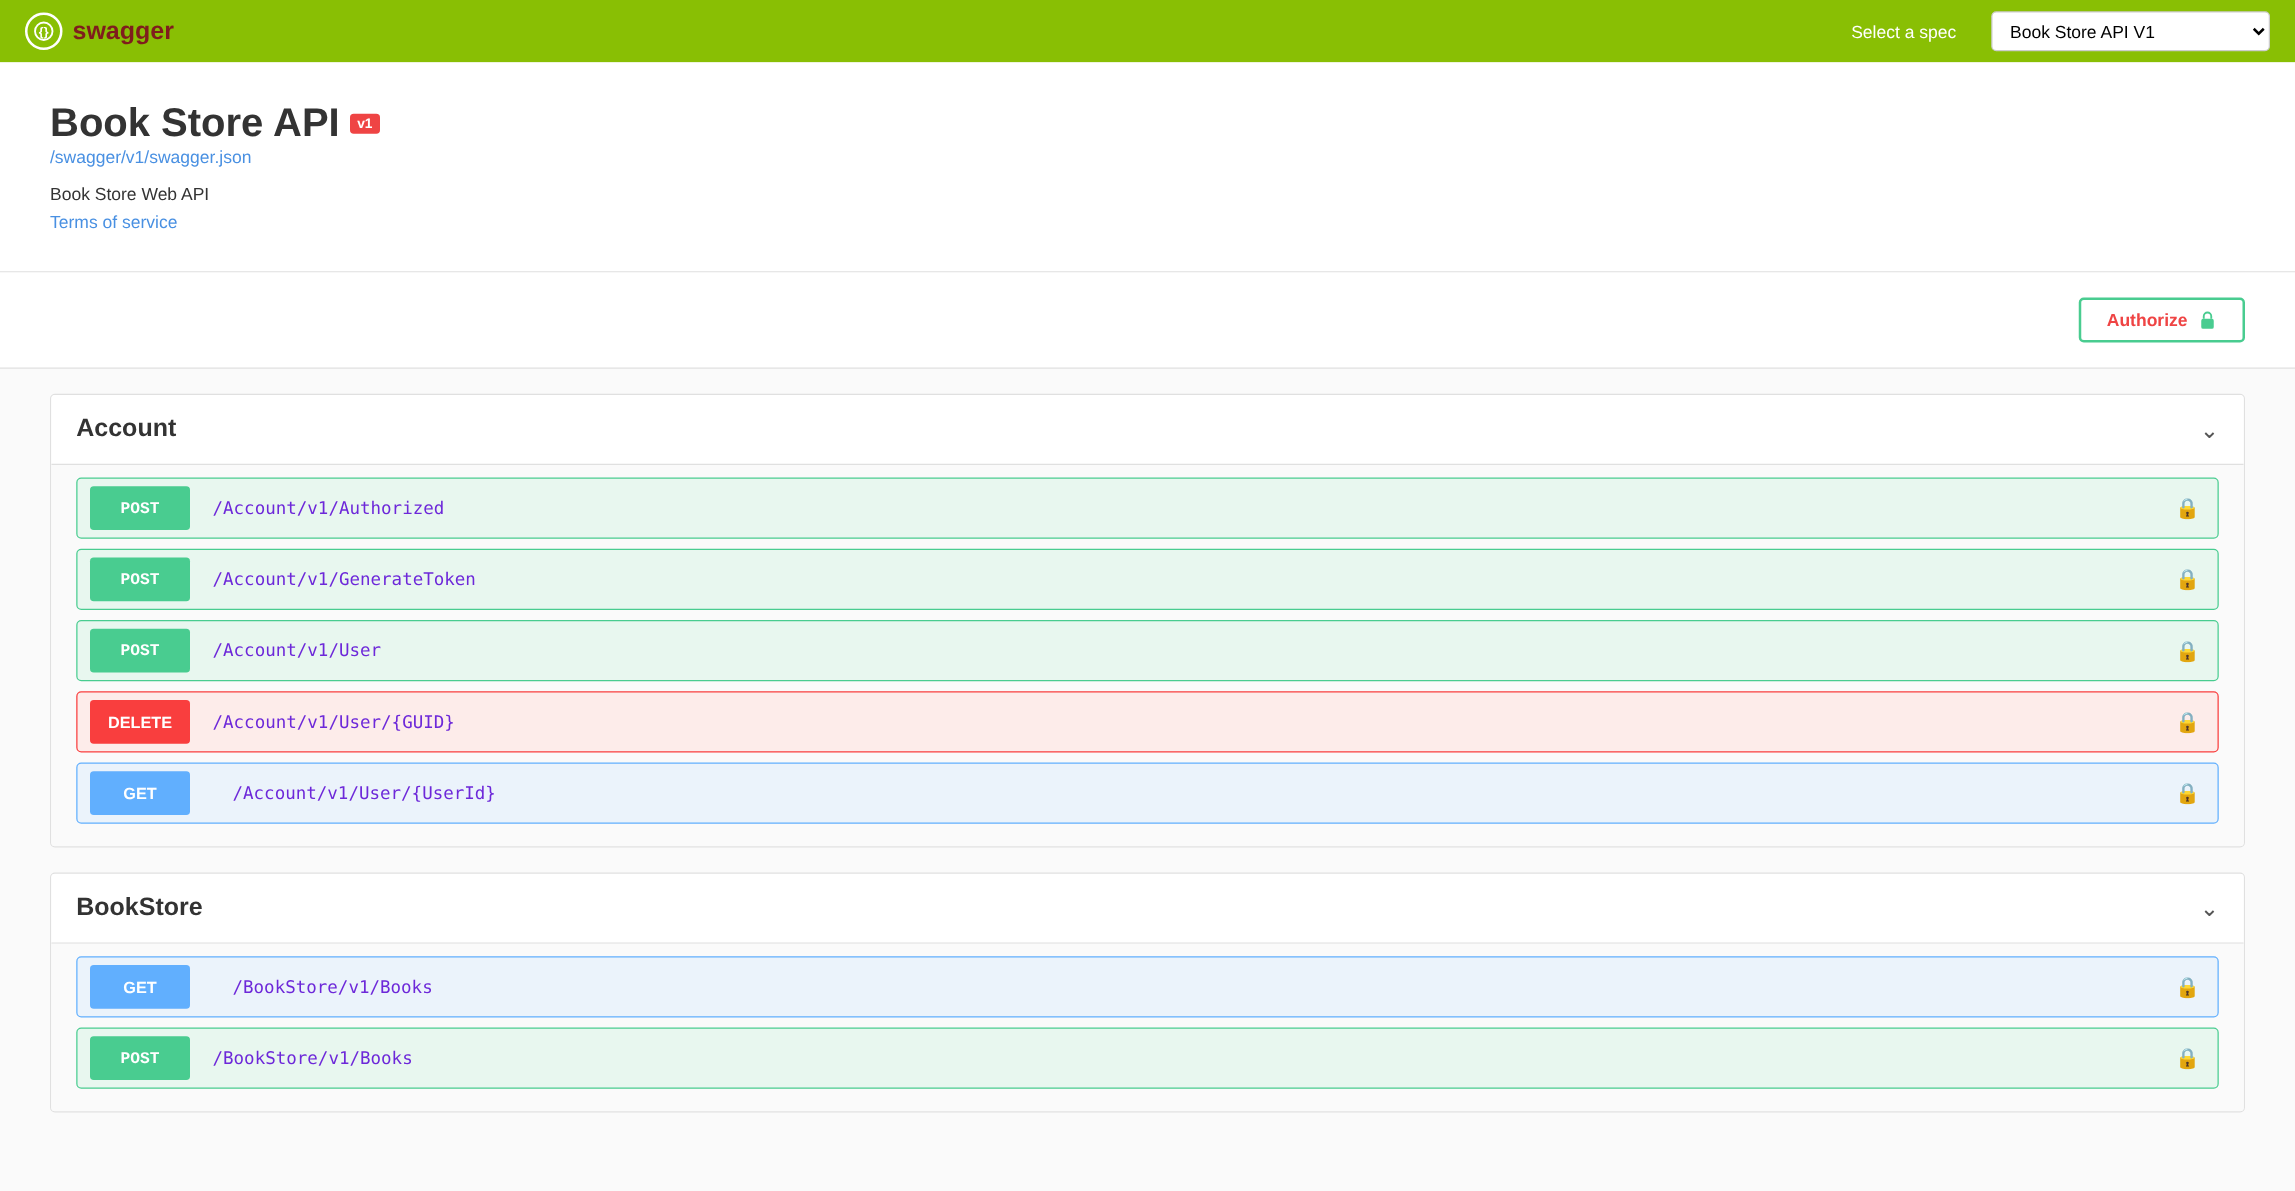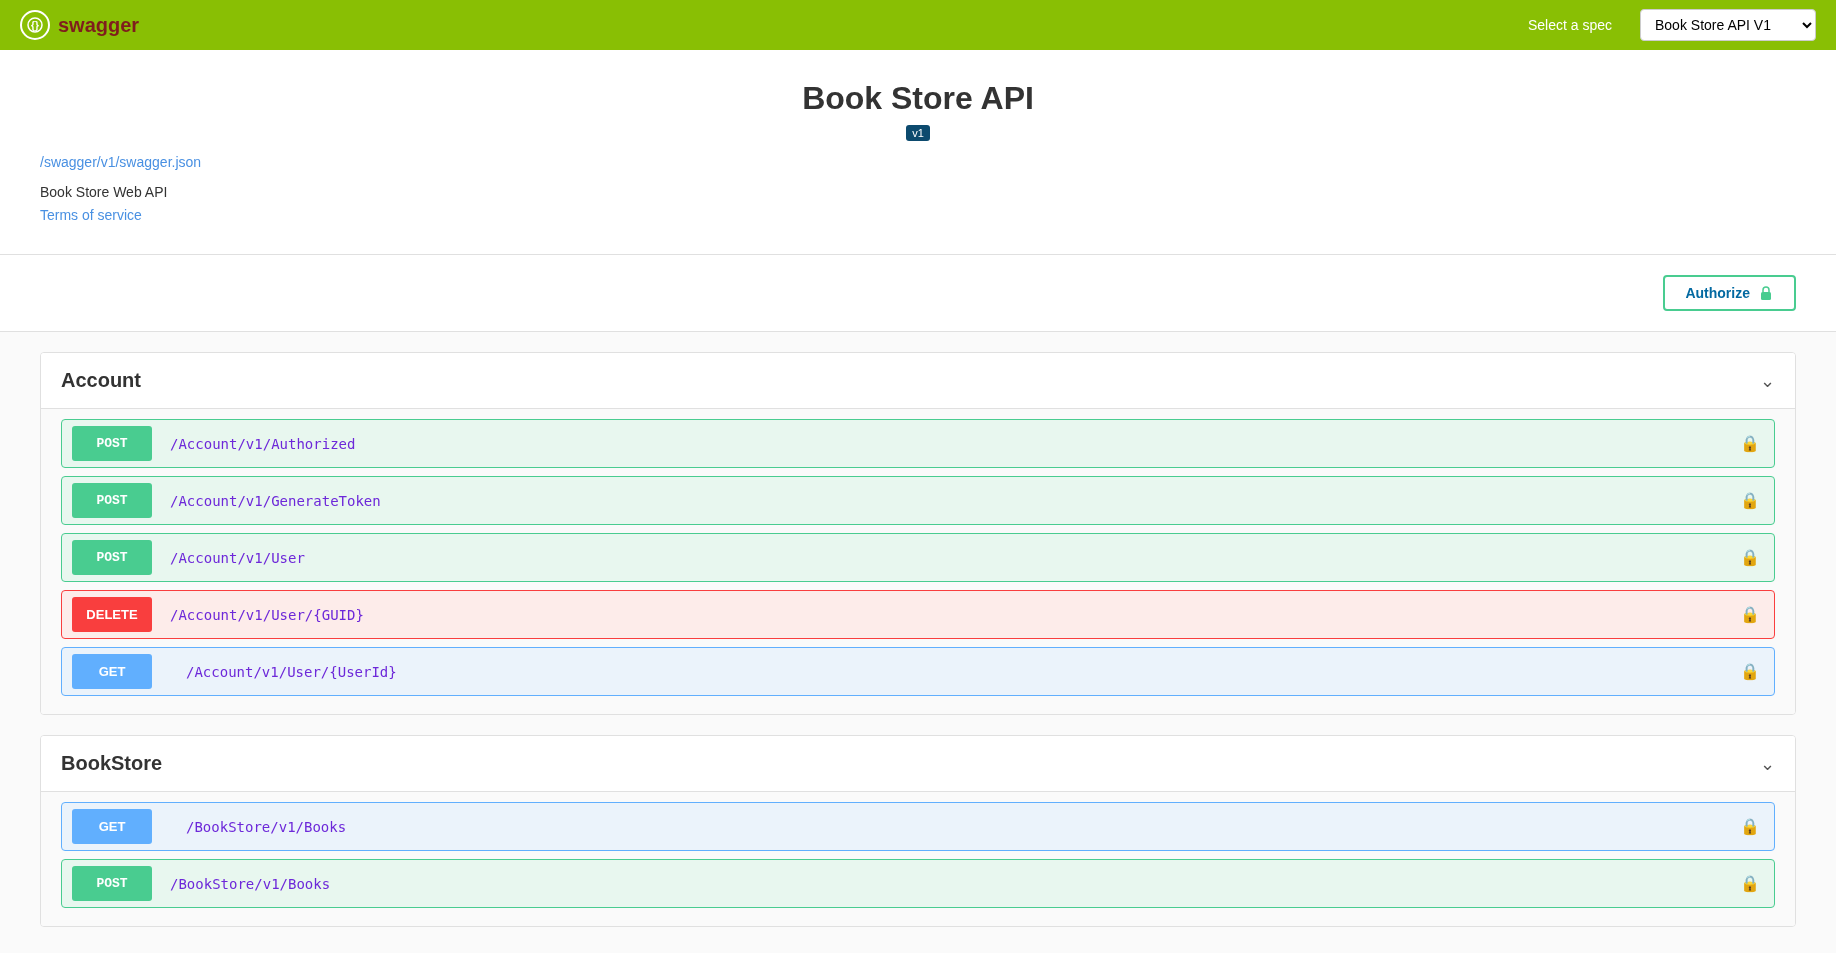--- a/index.html
+++ b/index.html
@@ -39,21 +39,21 @@
     .header-right {
       display: flex;
       align-items: center;
       gap: 28px;
     }
     .header-select-label {
       color: white;
       font-size: 14px;
     }
     .spec-select {
-      width: 176px;
+      width: 223px;
       padding: 6px 10px;
       border: 1px solid #ccc;
       border-radius: 4px;
       background: white;
       font-size: 14px;
       cursor: pointer;
       appearance: auto;
     }
 
     
@@ -65,33 +65,32 @@
     
     .api-info {
       background: white;
       padding: 30px 40px 30px 40px;
       border-bottom: 1px solid #e0e0e0;
     }
     .api-title-row {
       display: flex;
       align-items: center;
       gap: 8px;
-      margin-bottom: 13px;
-      flex-direction: column;
+      margin-bottom: 0;
     }
     .api-title {
       font-size: 32px;
       font-weight: bold;
       color: #333;
     }
     .api-version-badge {
-      background: #0c4a6e;
+      background: #ef4444;
       color: white;
       font-size: 11px;
-      font-weight: normal;
+      font-weight: bold;
       padding: 2px 6px;
       border-radius: 3px;
       vertical-align: middle;
     }
     .api-spec-link {
       color: #4990e2;
       font-size: 14px;
       text-decoration: none;
       display: block;
       margin-bottom: 14px;
@@ -116,21 +115,21 @@
       justify-content: flex-end;
       align-items: center;
     }
     .authorize-btn {
       display: flex;
       align-items: center;
       gap: 8px;
       padding: 8px 20px;
       border: 2px solid #49cc90;
       background: white;
-      color: #0369a1;
+      color: #ef4444;
       font-size: 14px;
       font-weight: bold;
       border-radius: 4px;
       cursor: pointer;
     }
 
     
     .endpoints-container {
       padding: 20px 40px;
     }

